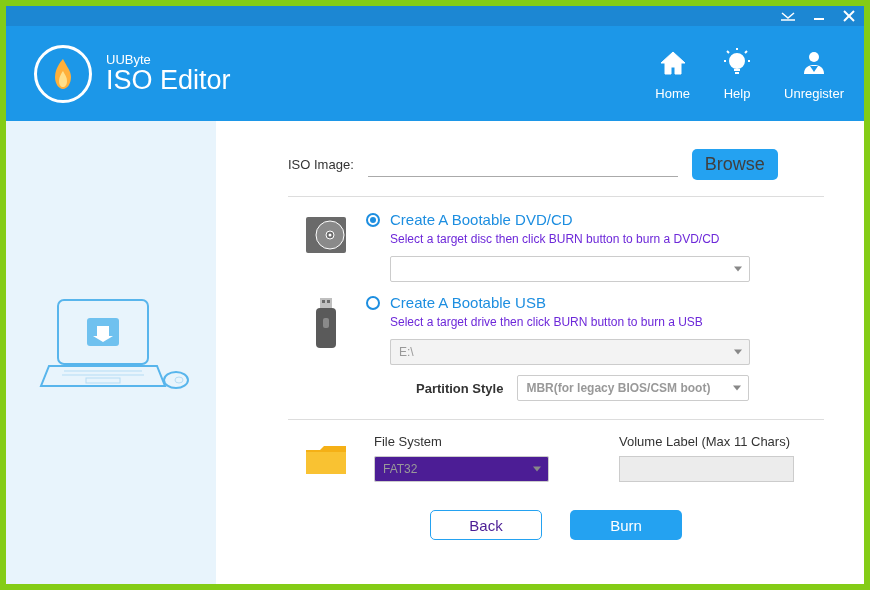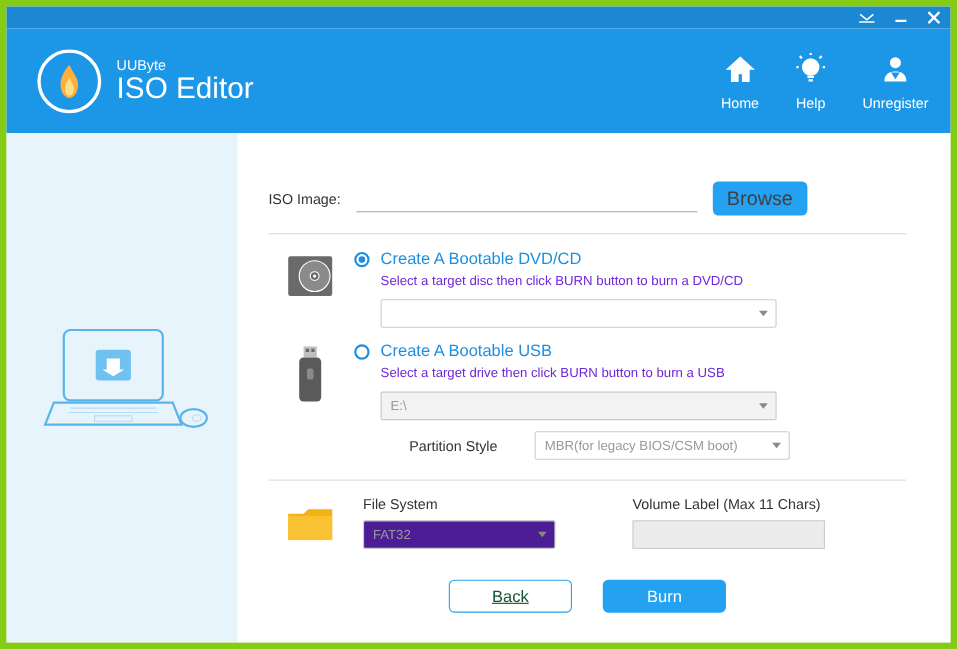--- a/index.html
+++ b/index.html
@@ -11,50 +11,50 @@
   .logo { display: flex; align-items: center; gap: 14px; flex: 1; }
   .logo-circle { width: 58px; height: 58px; border-radius: 50%; border: 3px solid #fff; display: flex; align-items: center; justify-content: center; }
   .logo-text .brand { font-size: 13px; font-weight: 400; }
   .logo-text .title { font-size: 27px; font-weight: 400; margin-top: -2px; }
   .nav { display: flex; gap: 30px; }
   .nav-item { display: flex; flex-direction: column; align-items: center; gap: 6px; cursor: pointer; font-size: 13px; }
   .nav-item .ic { width: 34px; height: 34px; display: flex; align-items: center; justify-content: center; }
   .body { display: flex; height: calc(100% - 115px); }
   .sidebar { width: 210px; background: #e8f4fc; display: flex; align-items: center; justify-content: center; }
   .laptop-illus { width: 160px; height: 150px; }
-  .content { flex: 1; background: #fff; padding: 44px 40px 18px 28px; position: relative; }
+  .content { flex: 1; background: #fff; padding: 28px 40px 18px 28px; position: relative; margin-left: 44px; }
   .row { display: flex; align-items: center; gap: 14px; margin-bottom: 16px; }
   .label { font-size: 13px; color: #333; }
   .text-input { border: none; border-bottom: 1px solid #aaa; height: 24px; width: 310px; font-size: 13px; padding: 2px 4px; background: transparent; }
   .browse-btn { background: #24a2f1; color: #404040; border: none; border-radius: 5px; padding: 5px 13px; font-size: 18px; cursor: pointer; }
   .hr { border: none; border-top: 1px solid #ddd; margin: 4px 0 14px; }
   .option-block { display: flex; gap: 18px; margin-bottom: 8px; padding-left: 16px; }
   .opt-icon { width: 44px; display: flex; justify-content: center; padding-top: 2px; }
   .opt-body { flex: 1; }
   .radio-row { display: flex; align-items: center; gap: 10px; margin-bottom: 4px; }
   .radio { width: 14px; height: 14px; border: 2px solid #1d8ee0; border-radius: 50%; position: relative; cursor: pointer; }
   .radio.checked::after { content: ''; width: 6px; height: 6px; background: #1d8ee0; border-radius: 50%; position: absolute; top: 2px; left: 2px; }
   .opt-title { color: #1d8ee0; font-size: 15px; }
   .opt-desc { font-size: 12px; color: #6d28d9; margin: 4px 0 10px 24px; }
   .select { border: 1px solid #ccc; border-radius: 2px; height: 26px; font-size: 12px; padding: 0 22px 0 8px; color: #888; background: #fff; appearance: none; position: relative; display: flex; align-items: center; }
   .select-wrap { position: relative; display: inline-block; }
   .select-wrap::after { content: ''; position: absolute; right: 8px; top: 50%; width: 0; height: 0; border-left: 4px solid transparent; border-right: 4px solid transparent; border-top: 5px solid #888; transform: translateY(-50%); }
   .sel-dvd { width: 360px; margin-left: 24px; }
   .sel-usb { width: 360px; margin-left: 24px; background: #f3f3f3; }
-  .part-row { display: flex; align-items: center; gap: 34px; margin: 10px 0 0 50px; }
+  .part-row { display: flex; align-items: center; gap: 14px; margin: 10px 0 0 50px; font-weight: bold; }
   .sel-part { width: 232px; background: #fff; }
   .fs-block { display: flex; gap: 26px; align-items: flex-start; padding-left: 16px; margin-top: 6px; }
   .folder-ic { width: 44px; display: flex; justify-content: center; padding-top: 10px; }
   .fs-cols { display: flex; gap: 70px; flex: 1; }
   .fs-col { display: flex; flex-direction: column; gap: 7px; }
   .sel-fs { width: 175px; background: #f3f3f3; }
   .vol-input { width: 175px; height: 26px; border: 1px solid #ccc; background: #ececec; padding: 0 6px; font-size: 12px; }
   .actions { display: flex; gap: 28px; justify-content: center; margin-top: 28px; }
   .btn { width: 112px; height: 30px; border-radius: 5px; font-size: 15px; cursor: pointer; }
-  .btn-back { background: #fff; border: 1.5px solid #24a2f1; color: #14532d; text-decoration: underline; }
+  .btn-back { background: #fff; border: 1.5px solid #24a2f1; color: #4c1d95; }
   .btn-burn { background: #24a2f1; border: none; color: #fff; }
   .disabled-look { color: #999; }
 </style>
 </head>
 <body>
 
 <div class="outer-border">
   <div class="titlebar">
     <span>
         <svg width="16" height="10">

